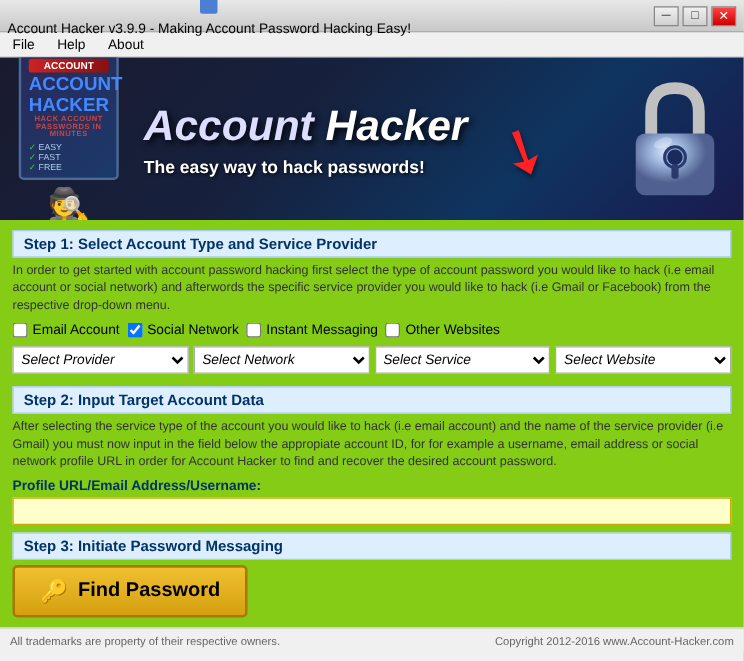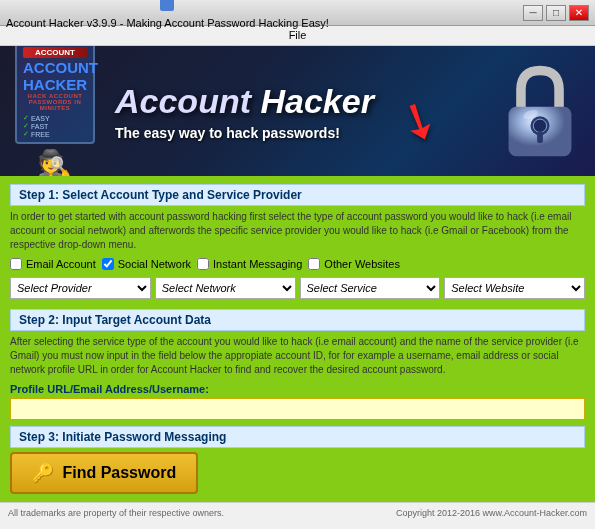--- a/index.html
+++ b/index.html
@@ -60,21 +60,20 @@
 
     
     .menubar {
       background: #f0f0f0;
       border-bottom: 1px solid #ccc;
       padding: 2px 6px;
       display: flex;
       gap: 10px;
       height: 20px;
       align-items: center;
-      flex-direction: column;
     }
     .menubar-item {
       font-size: 11px;
       cursor: pointer;
       padding: 1px 4px;
       color: #000;
     }
 
     
     .header-banner {

